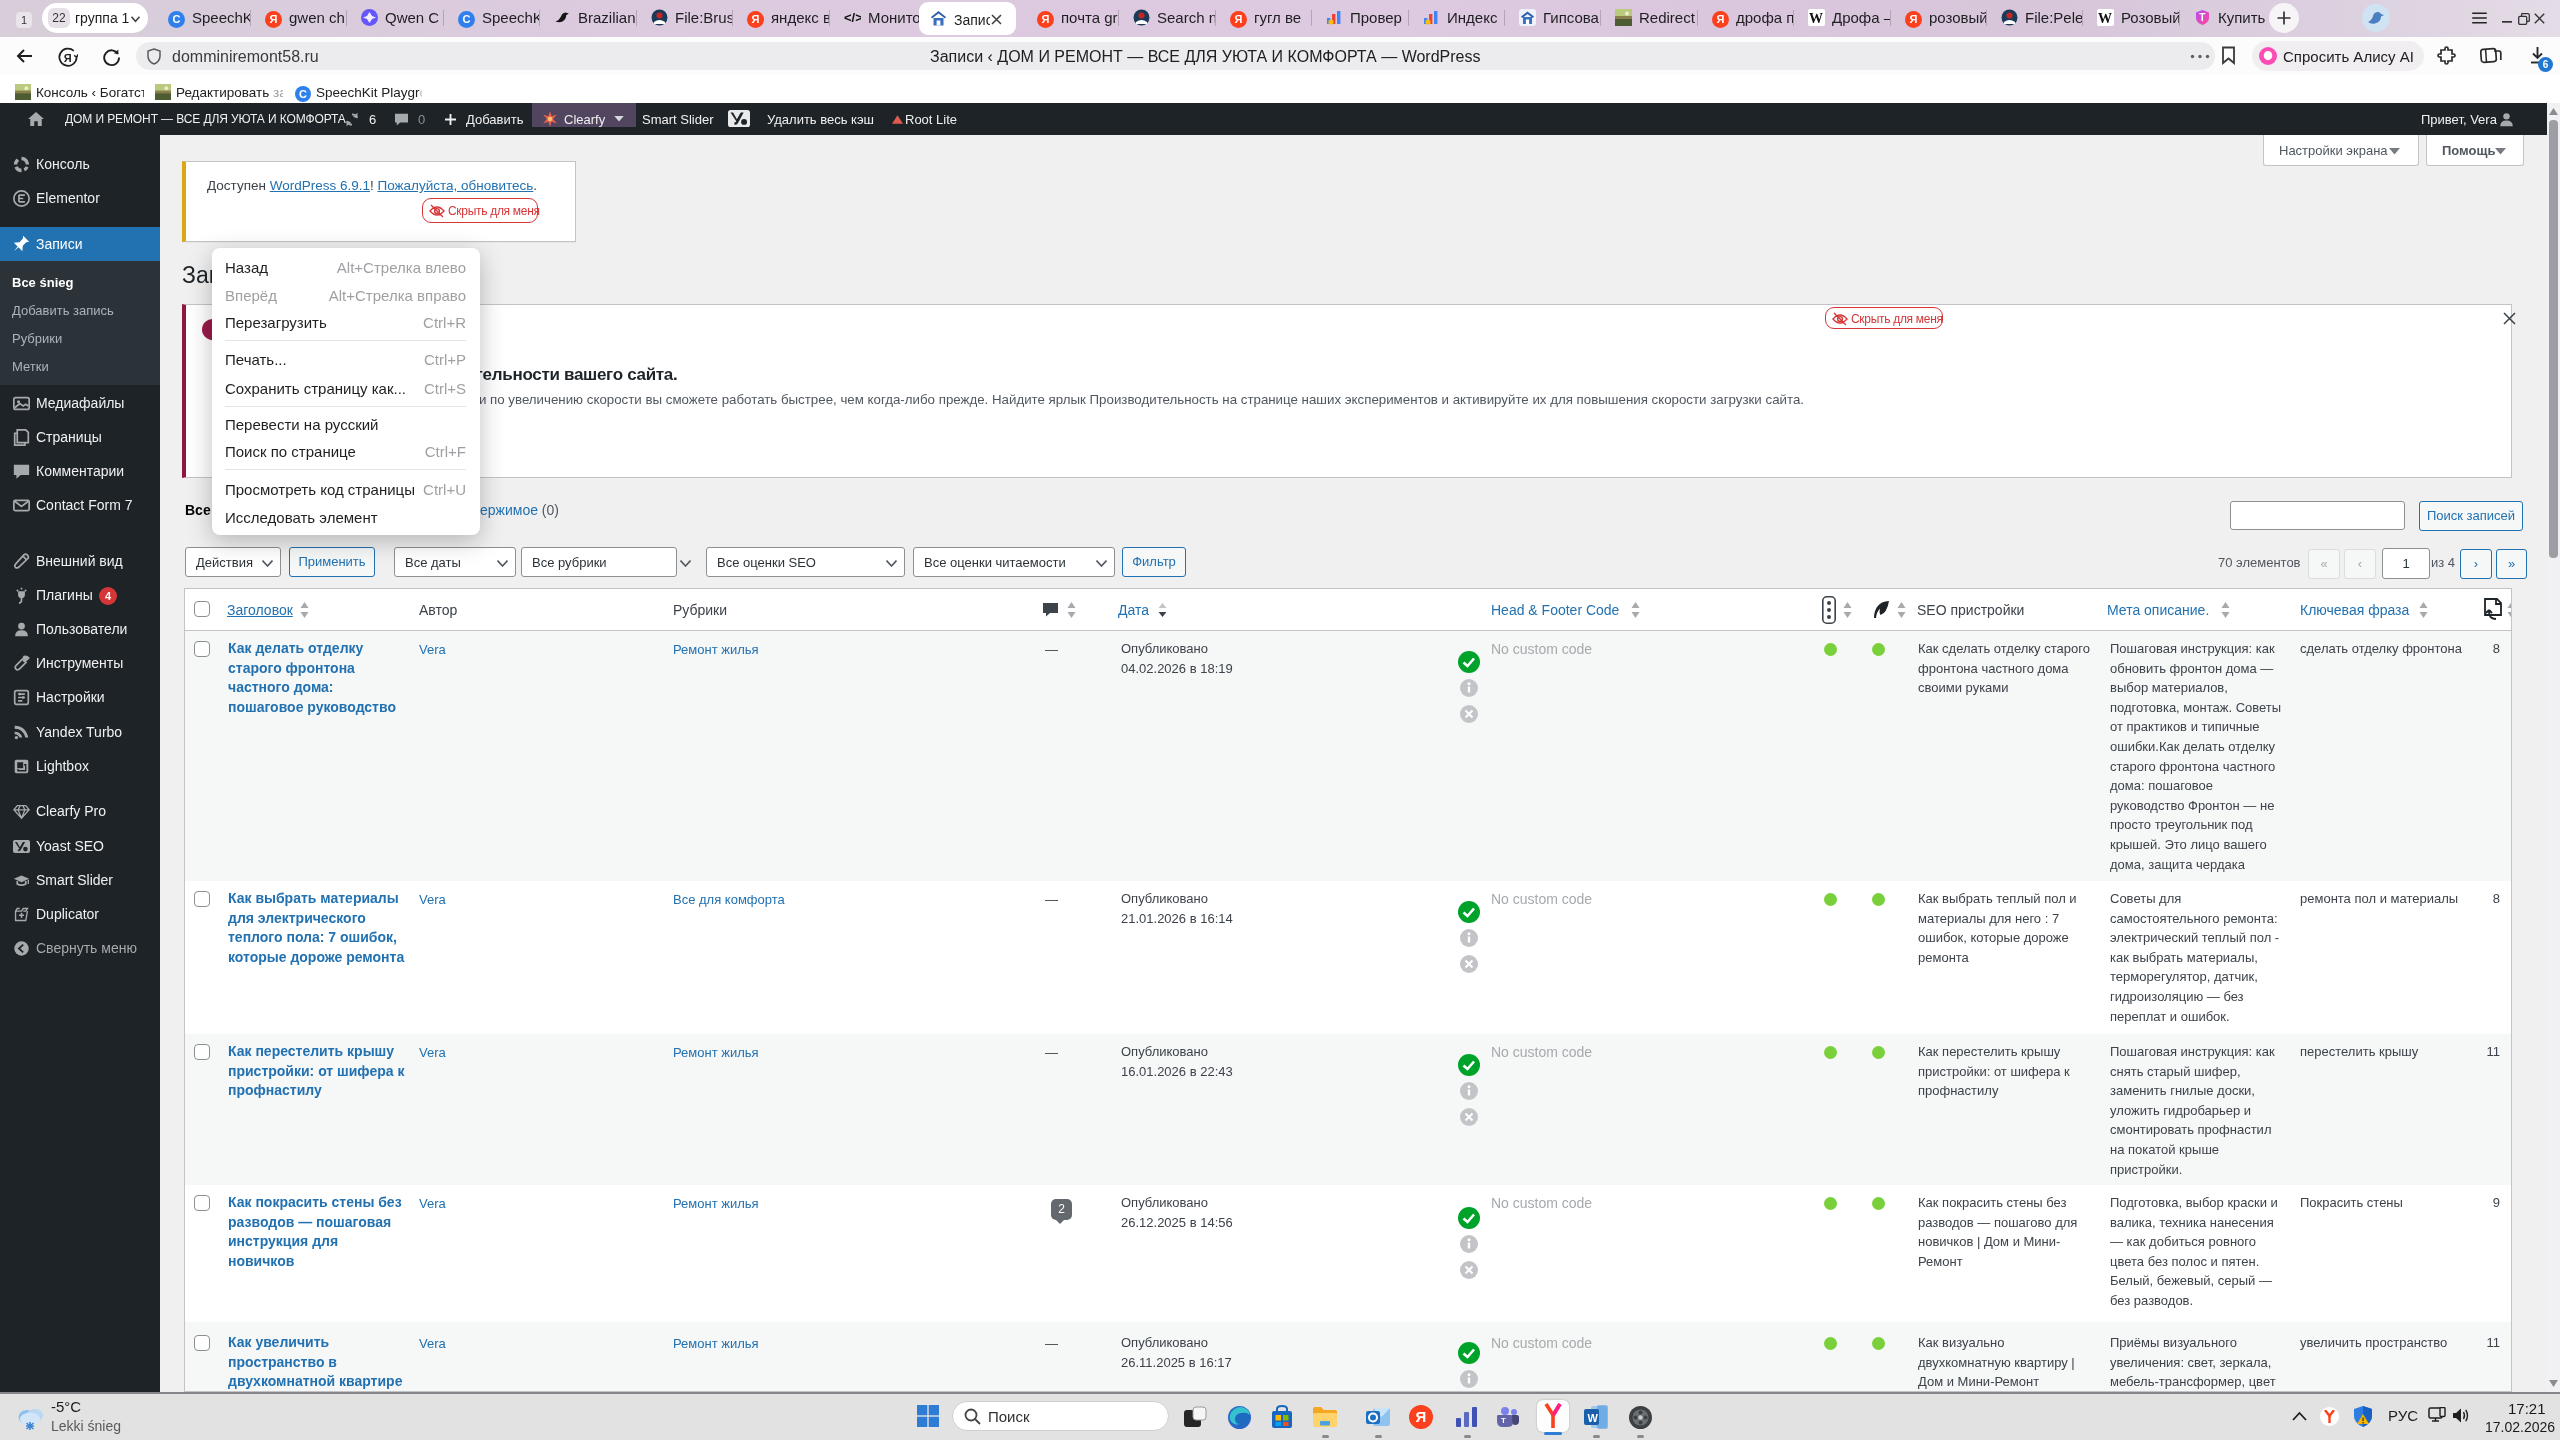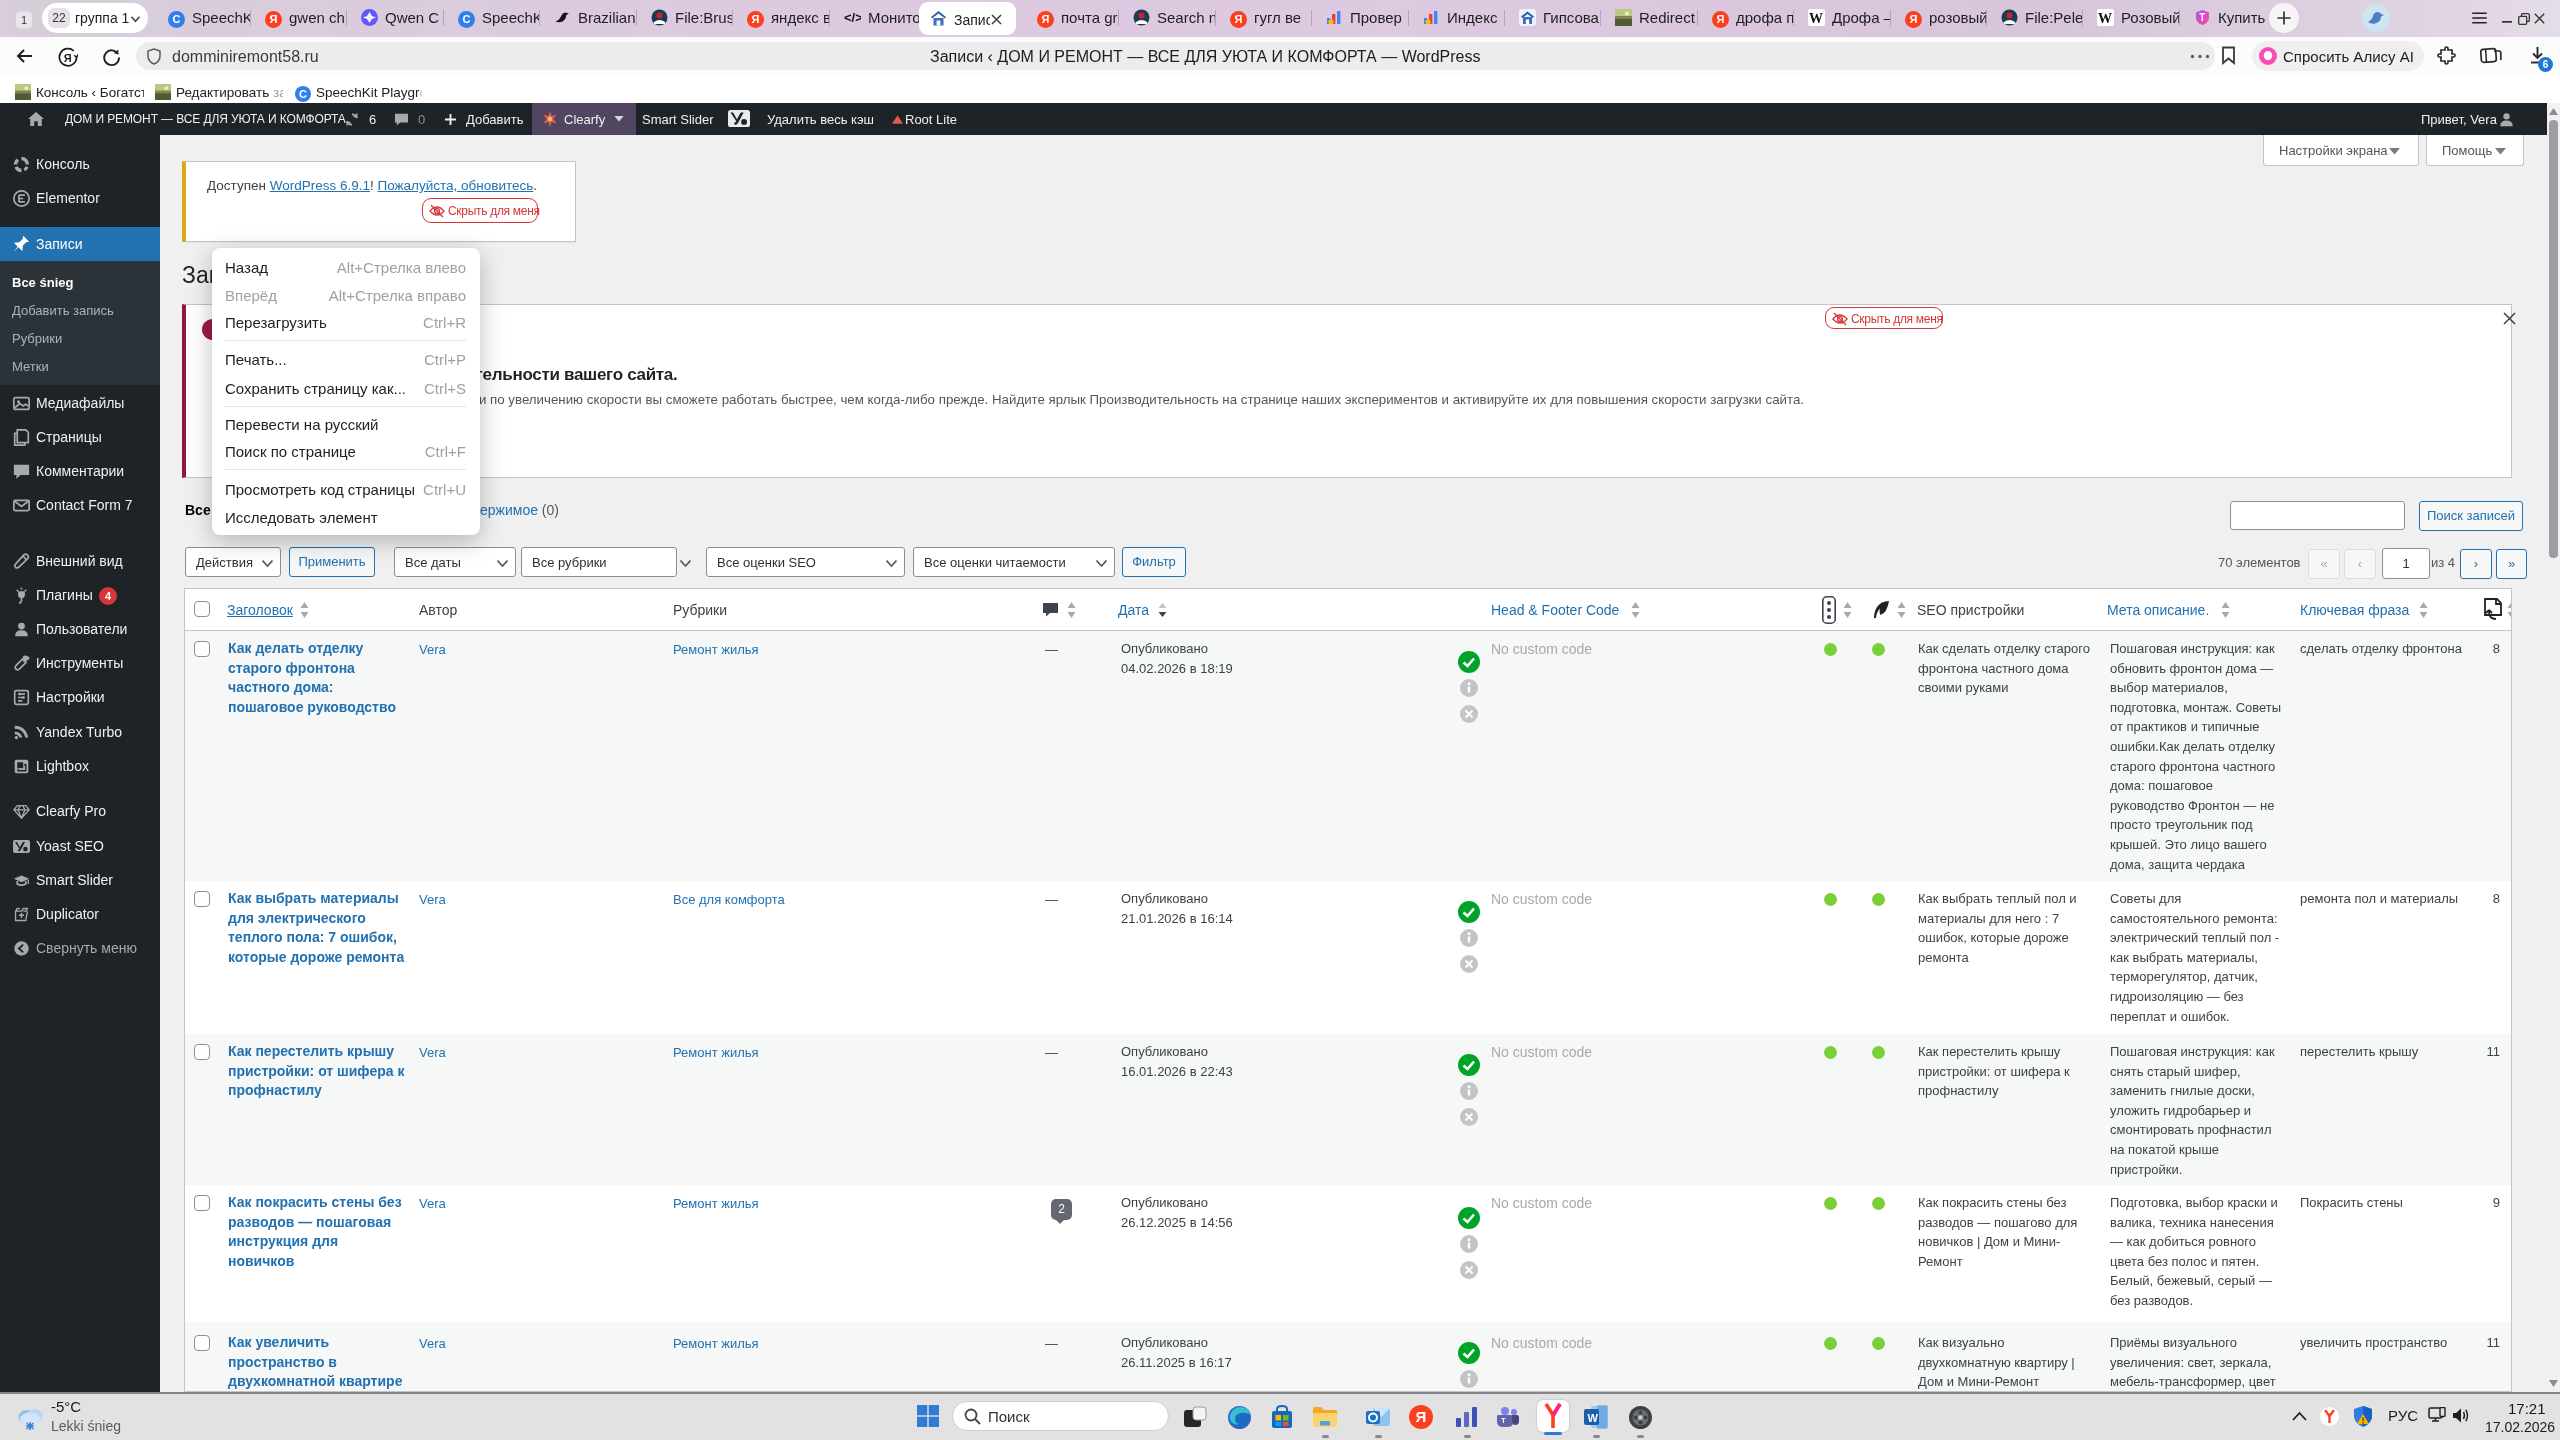--- a/index.html
+++ b/index.html
@@ -330,21 +330,21 @@
     </svg>
   <span class="a nw" style="left:369px;top:9px;">6</span>
   <svg class="a" style="left:394px;top:10px;" width="15" height="13" viewBox="0 0 17 15">
       <path d="M1 1 H16 V11 H7 L3 14.5 V11 H1 Z" fill="#a7aaad"></path>
     </svg>
   <span class="a nw" style="left:418px;top:9px;color:#8c8f94;">0</span>
   <svg class="a" style="left:445px;top:11px;" width="11" height="11" viewBox="0 0 13 13">
       <path d="M6.5 0 V13 M0 6.5 H13" stroke="#f0f0f1" stroke-width="2.2"></path>
     </svg>
   <span class="a nw" style="left:466px;top:9px;">Добавить</span>
-  <div class="a" style="left:532px;top:0;width:104px;height:32px;background:#51455f;">
+  <div class="a" style="left:532px;top:0;width:104px;height:24px;background:#51455f;">
     <svg class="a" style="left:10px;top:8px;" width="16" height="16" viewBox="0 0 18 18">
         <path d="M9 0 L10.8 6 L16.8 4 L12.5 9 L16.8 14 L10.8 12 L9 18 L7.2 12 L1.2 14 L5.5 9 L1.2 4 L7.2 6 Z" fill="#e8604c"></path>
         <circle cx="9" cy="9" r="2.6" fill="#f6c26b"></circle>
       </svg>
     <span class="a nw" style="left:32px;top:9px;">Clearfy</span>
     <svg class="a" style="left:82px;top:13px;" width="10" height="6" viewBox="0 0 11 7">
         <path d="M0 0 L5.5 6.5 L11 0 Z" fill="#d5d8dc"></path>
       </svg>
   </div>
   <span class="a nw" style="left:642px;top:9px;">Smart Slider</span>
@@ -479,21 +479,21 @@
 
 <div id="content" class="a" style="left:160px;top:135px;width:2400px;height:1257px;background:#f0f0f1;overflow:hidden;font-size:13px;color:#3c434a;">
 
   <div class="a" style="left:2103px;top:0;width:156px;height:31px;background:#fff;border:1px solid #c3c4c7;border-top:none;border-radius:0 0 3px 3px;">
     <span class="a nw" style="left:15px;top:8px;color:#50575e;">Настройки экрана</span>
     <svg class="a" style="left:125px;top:13px;" width="11" height="7" viewBox="0 0 11 7">
         <path d="M0 0 L5.5 6.5 L11 0 Z" fill="#787c82"></path>
       </svg>
   </div>
   <div class="a" style="left:2266px;top:0;width:98px;height:31px;background:#fff;border:1px solid #c3c4c7;border-top:none;border-radius:0 0 3px 3px;">
-    <span class="a nw" style="left:15px;top:8px;color:#50575e;">Помощь</span>
+    <span class="a nw" style="left:15px;top:8px;color:#50575e;font-weight:bold;">Помощь</span>
     <svg class="a" style="left:68px;top:13px;" width="11" height="7" viewBox="0 0 11 7">
         <path d="M0 0 L5.5 6.5 L11 0 Z" fill="#787c82"></path>
       </svg>
   </div>
 
   <div class="a" style="left:22px;top:26px;width:394px;height:81px;background:#fff;border:1px solid #c3c4c7;border-left:4px solid #dba617;box-shadow:0 1px 1px rgba(0,0,0,.04);">
     <span class="a nw" style="left:21px;top:16px;font-size:13.5px;">Доступен <a style="color:#2271b1;text-decoration:underline;">WordPress 6.9.1</a>! <a style="color:#2271b1;text-decoration:underline;">Пожалуйста, обновитесь</a>.</span>
     <div class="a" style="left:236px;top:36px;width:116px;height:25px;border:1px solid #d63638;border-radius:9px;">
       <svg class="a" style="left:6px;top:5px;" width="16" height="14" viewBox="0 0 16 14">
           <path d="M1 7 Q8 -1 15 7 Q8 15 1 7 Z M2 1 L14 13" fill="none" stroke="#d63638" stroke-width="1.4"></path>

